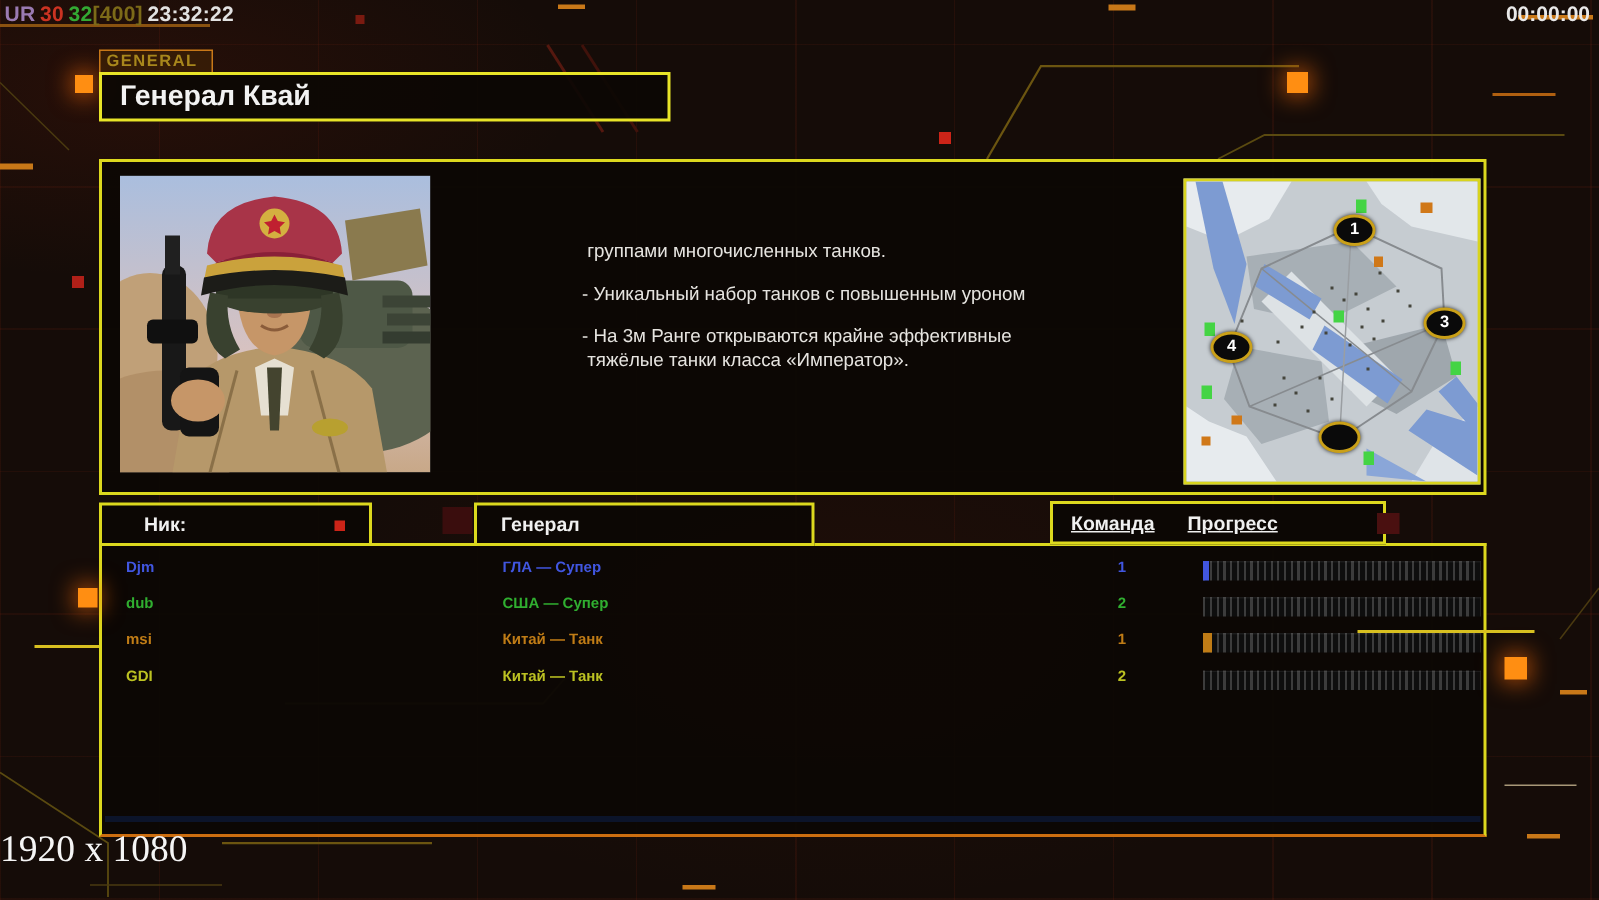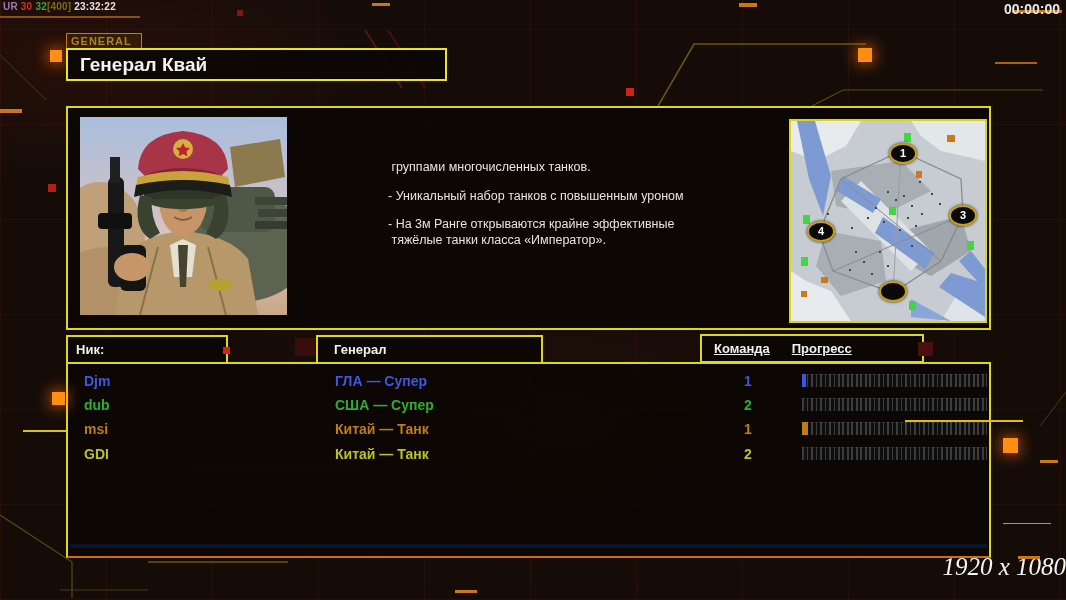--- a/index.html
+++ b/index.html
@@ -13,21 +13,21 @@
       #150c08;
     font-family:"Liberation Sans", sans-serif;
   }
   
   #traces{position:absolute;left:0;top:0;z-index:1;pointer-events:none;}
   .decor{position:absolute;z-index:1;}
   .decor-top{position:absolute;z-index:6;}
   .dash{height:3px;background:#c87818;}
   .glow{background:#ff8e12;box-shadow:0 0 14px 3px rgba(255,110,10,.55);}
   
-  #debugbar{position:absolute;left:3px;top:1px;font-size:10px;font-weight:bold;letter-spacing:.2px;z-index:5;}
+  #debugbar{position:absolute;left:3px;top:1px;font-size:14px;font-weight:bold;letter-spacing:.2px;z-index:5;}
   #debugbar span{margin-right:3px;}
   #timer{position:absolute;right:6px;top:1px;font-size:14px;font-weight:bold;color:#e8e8e8;z-index:5;}
   
   #general-tab{
     position:absolute;left:66px;top:33px;width:70px;height:14px;z-index:4;
     border:1px solid #c87818;background:rgba(60,32,6,.75);
     color:#a8871c;font-size:11px;font-weight:bold;letter-spacing:1px;
     line-height:14px;padding-left:4px;
   }
   #title-box{
@@ -52,36 +52,36 @@
   .mmarker{
     position:absolute;width:24px;height:17px;border:2px solid #caa018;border-radius:50%;
     background:#0a0a0a;color:#fff;font-size:11px;font-weight:bold;text-align:center;line-height:17px;
     box-shadow:0 0 3px rgba(0,0,0,.8);
   }
   
   .hbox{
     position:absolute;height:25px;border:2px solid #dcd81e;background:rgba(12,7,4,.93);z-index:4;
     color:#f0f0f0;font-size:13px;font-weight:bold;line-height:25px;
   }
-  #h-nick{left:66px;top:335px;width:150px;padding-left:8px;}
+  #h-nick{left:66px;top:335px;width:150px;padding-left:28px;}
   #h-general{left:316px;top:335px;width:207px;padding-left:16px;}
   #h-teamprog{left:700px;top:334px;width:208px;padding-left:12px;}
   #h-teamprog span{margin-right:22px;text-decoration:underline;}
   
-  .prow{position:absolute;left:0;width:100%;height:24px;font-size:14px;font-weight:600;}
+  .prow{position:absolute;left:0;width:100%;height:24px;font-size:10px;font-weight:600;}
   .c-nick{position:absolute;left:16px;top:3px;}
   .c-gen{position:absolute;left:267px;top:3px;}
   .c-team{position:absolute;left:670px;top:3px;width:20px;text-align:center;}
   .c-bar{position:absolute;left:734px;top:4px;width:185px;height:13px;
     background:repeating-linear-gradient(90deg,#3c3c3c 0 1.5px,#0e0e0e 1.5px 4.5px);
     box-shadow:inset 0 1px 0 rgba(255,255,255,.06);}
   .bar-fill{height:100%;width:0;}
   
-  #resolution{position:absolute;left:0;top:553px;width:1066px;text-align:right;
-    color:#f5f5f5;font-size:25px;font-family:"Liberation Serif", serif;z-index:5;font-style:italic;}
+  #resolution{position:absolute;left:0;top:553px;width:1066px;text-align:left;
+    color:#f5f5f5;font-size:25px;font-family:"Liberation Serif", serif;z-index:5;}
 </style>
 </head>
 <body>
 
 <div id="screen">
 
   <svg id="traces" width="1066" height="600">
     <polyline points="658,106 694,44 866,44" fill="none" stroke="#6b5510" stroke-width="1.5"></polyline>
     <polyline points="812,106 843,90 1043,90" fill="none" stroke="#5a4a10" stroke-width="1.2"></polyline>
     <polyline points="0,55 46,100" fill="none" stroke="#4a3a10" stroke-width="1"></polyline>

